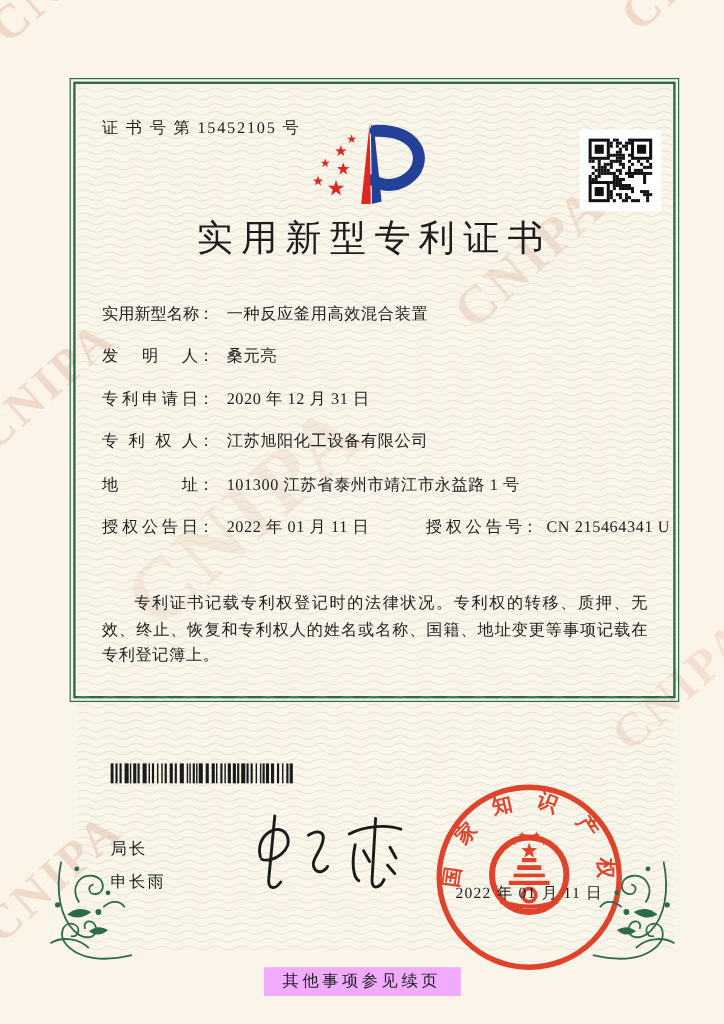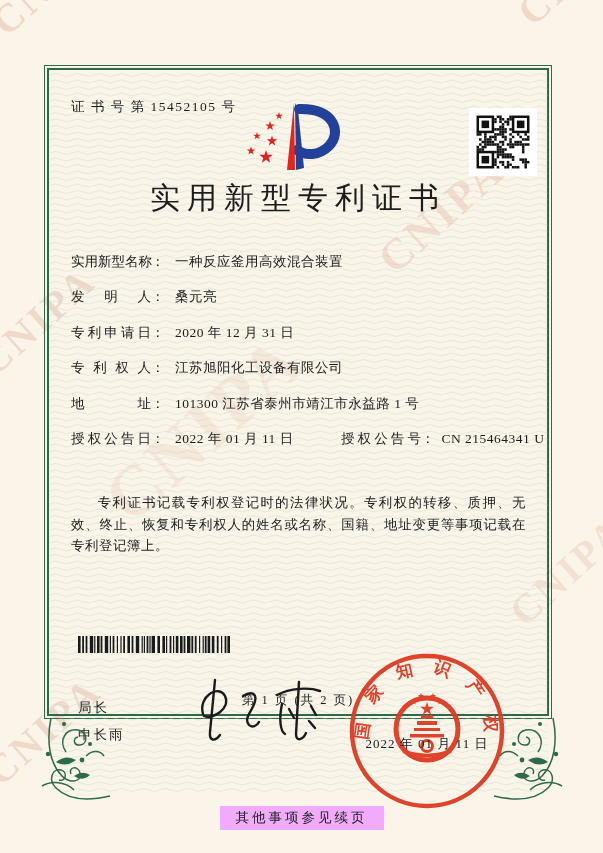--- a/index.html
+++ b/index.html
@@ -16,21 +16,21 @@
   }
   
   .wm{
     position:absolute;font-family:"Liberation Serif","DejaVu Serif",serif;
     font-weight:700;color:var(--watermark);letter-spacing:3px;
     transform:rotate(-42deg);transform-origin:left top;white-space:nowrap;
     pointer-events:none;z-index:0;
   }
   
   .frame-outer{
-    position:absolute;left:44px;top:65px;width:508px;height:654px;
+    position:absolute;left:58px;top:65px;width:508px;height:520px;
     border:1px solid var(--frame-green);z-index:1;
   }
   .frame-inner{
     position:absolute;inset:2px;border:2px solid var(--frame-green);
   }
   .guilloche-svg{position:absolute;left:5px;top:5px;z-index:0;}
   
   .cert-number{
     position:absolute;left:26px;top:32px;font-size:13.5px;letter-spacing:1.5px;z-index:2;
   }
@@ -393,21 +393,20 @@
           <rect x="67" y="77" width="26" height="3"></rect>
           <rect x="63" y="83" width="34" height="3.5"></rect>
         </g>
         <circle cx="80" cy="95" r="5.5" fill="none" stroke="var(--seal-red)" stroke-width="3"></circle>
         <path d="M56,100 Q80,109 104,100" fill="none" stroke="var(--seal-red)" stroke-width="3.5"></path>
       </g>
     </svg>
     <div class="seal-date">2022 年 01 月 11 日</div>
   </div>
 
-  <div class="page-info">第 1 页 (共 2 页)</div>
 </div>
 
 <svg class="corner-ornament bl" viewBox="0 0 86 90">
   <g stroke="var(--frame-green)" fill="none" stroke-width="1.5">
     <path d="M84,80 C58,86 40,82 30,72 C22,64 26,52 35,54 C42,56 40,66 33,64"></path>
     <path d="M25,2 C20,26 24,48 36,60 C44,68 56,66 54,57 C52,49 42,51 45,58"></path>
     <path d="M40,36 C32,24 40,12 52,14 C62,16 62,28 54,29 C48,30 46,22 52,21"></path>
     <path d="M16,70 C26,64 40,66 48,74"></path>
     <path d="M60,40 C66,34 74,34 78,40"></path>
   </g>

